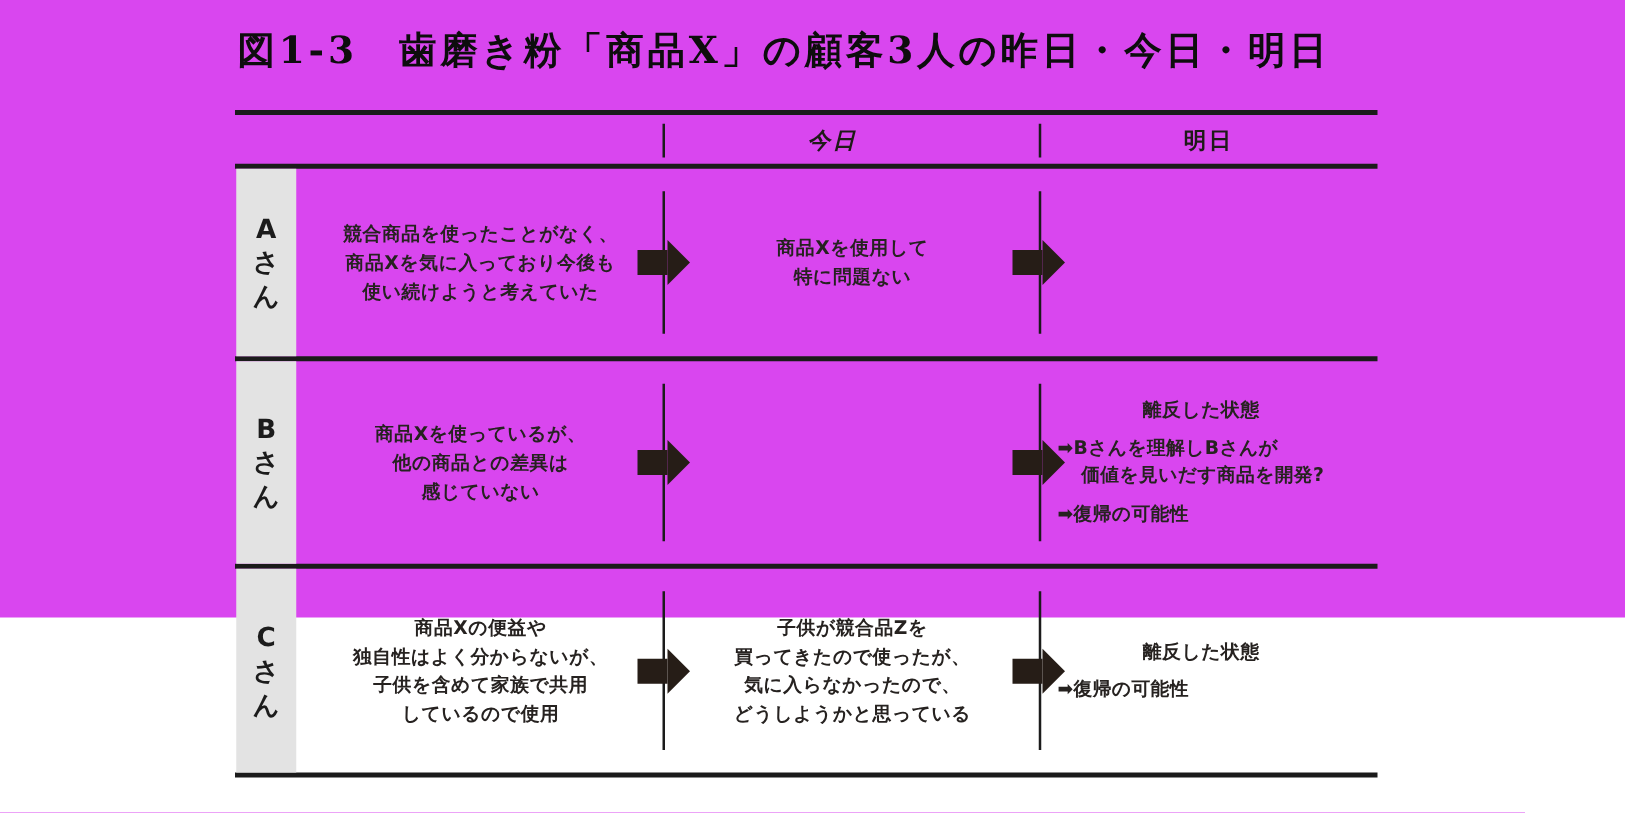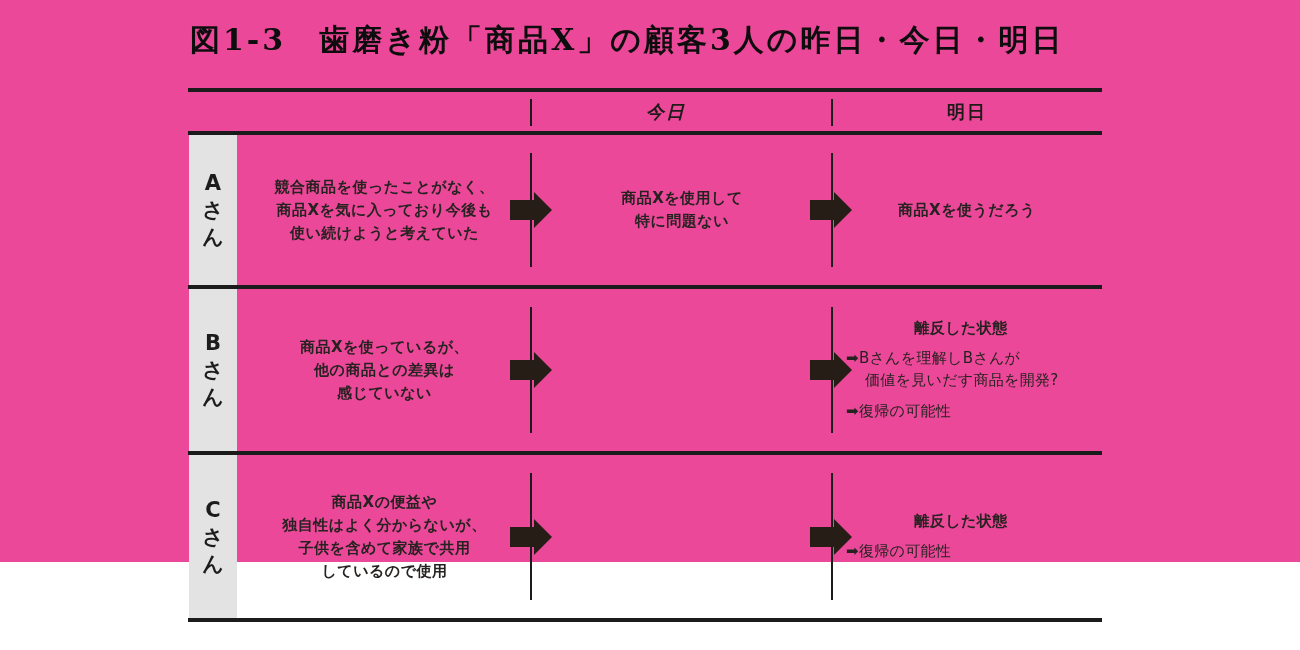--- a/index.html
+++ b/index.html
@@ -1,21 +1,21 @@
 <!DOCTYPE html>
 <html><head>
 <meta charset="utf-8">
 <style>
   html,body{margin:0;padding:0;}
   body{
     width:1300px;height:650px;background:#ffffff;
     font-family:"DejaVu Sans","Liberation Sans",sans-serif;
     color:#262220;overflow:hidden;
   }
-  .canvas{position:relative;width:1300px;height:562px;background:#ec4899;}
+  .canvas{position:relative;width:1300px;height:494px;background:#d946ef;}
 
   .fig-title{
     position:absolute;left:190px;top:20px;width:1000px;
     font-family:"DejaVu Serif","Liberation Serif",serif;
     font-weight:bold;font-size:30px;letter-spacing:3px;color:#0d0d0d;
     white-space:nowrap;
   }
 
   .table{position:absolute;left:188px;top:88px;width:914px;height:534px;}
   .hline{position:absolute;left:0;width:914px;height:4px;background:#1b1b1b;}
@@ -71,21 +71,21 @@
   .cell.cm.complex{
     flex-direction:column;align-items:flex-start;justify-content:center;
     padding-left:14px;box-sizing:border-box;
   }
   .tm-heading{
     width:230px;text-align:center;font-weight:bold;font-size:15px;
     color:#262220;margin-bottom:9px;letter-spacing:0.5px;
   }
   .bullets{display:flex;flex-direction:column;gap:9px;}
   .bullet{
-    font-weight:normal;font-size:15px;line-height:22px;color:#262220;
+    font-weight:bold;font-size:15px;line-height:22px;color:#262220;
     padding-left:19px;text-indent:-19px;letter-spacing:0.3px;
   }
   .bullet-icon{display:inline;}
   .bullet-text{white-space:pre-line;}
 </style>
 </head>
 <body>
 
 <div class="canvas">
 
@@ -123,23 +123,20 @@
           <div class="head"></div>
         </div>
       <div class="cell ct">
         <div class="cell-text">商品Xを使用して
 特に問題ない</div>
       </div>
       <div class="arrow a1">
           <div class="tail"></div>
           <div class="head"></div>
         </div>
-      <div class="cell cm">
-        <div class="cell-text">商品Xを使うだろう</div>
-      </div>
     </div>
 
     <div class="row rb">
       <div class="row-label">
         <span>B</span>
         <span>さ</span>
         <span>ん</span>
       </div>
       <div class="vline v0"></div>
       <div class="vline v1"></div>
@@ -177,20 +174,26 @@
       <div class="cell cy">
         <div class="cell-text">商品Xの便益や
 独自性はよく分からないが、
 子供を含めて家族で共用
 しているので使用</div>
       </div>
       <div class="arrow a0">
           <div class="tail"></div>
           <div class="head"></div>
         </div>
+      <div class="cell ct">
+        <div class="cell-text">子供が競合品Zを
+買ってきたので使ったが、
+気に入らなかったので、
+どうしようかと思っている</div>
+      </div>
       <div class="arrow a1">
           <div class="tail"></div>
           <div class="head"></div>
         </div>
       <div class="cell cm complex">
         <div class="tm-heading">離反した状態</div>
         <div class="bullets">
           <div class="bullet"><span class="bullet-icon">➡</span><span class="bullet-text">復帰の可能性</span></div>
         </div>
       </div>

